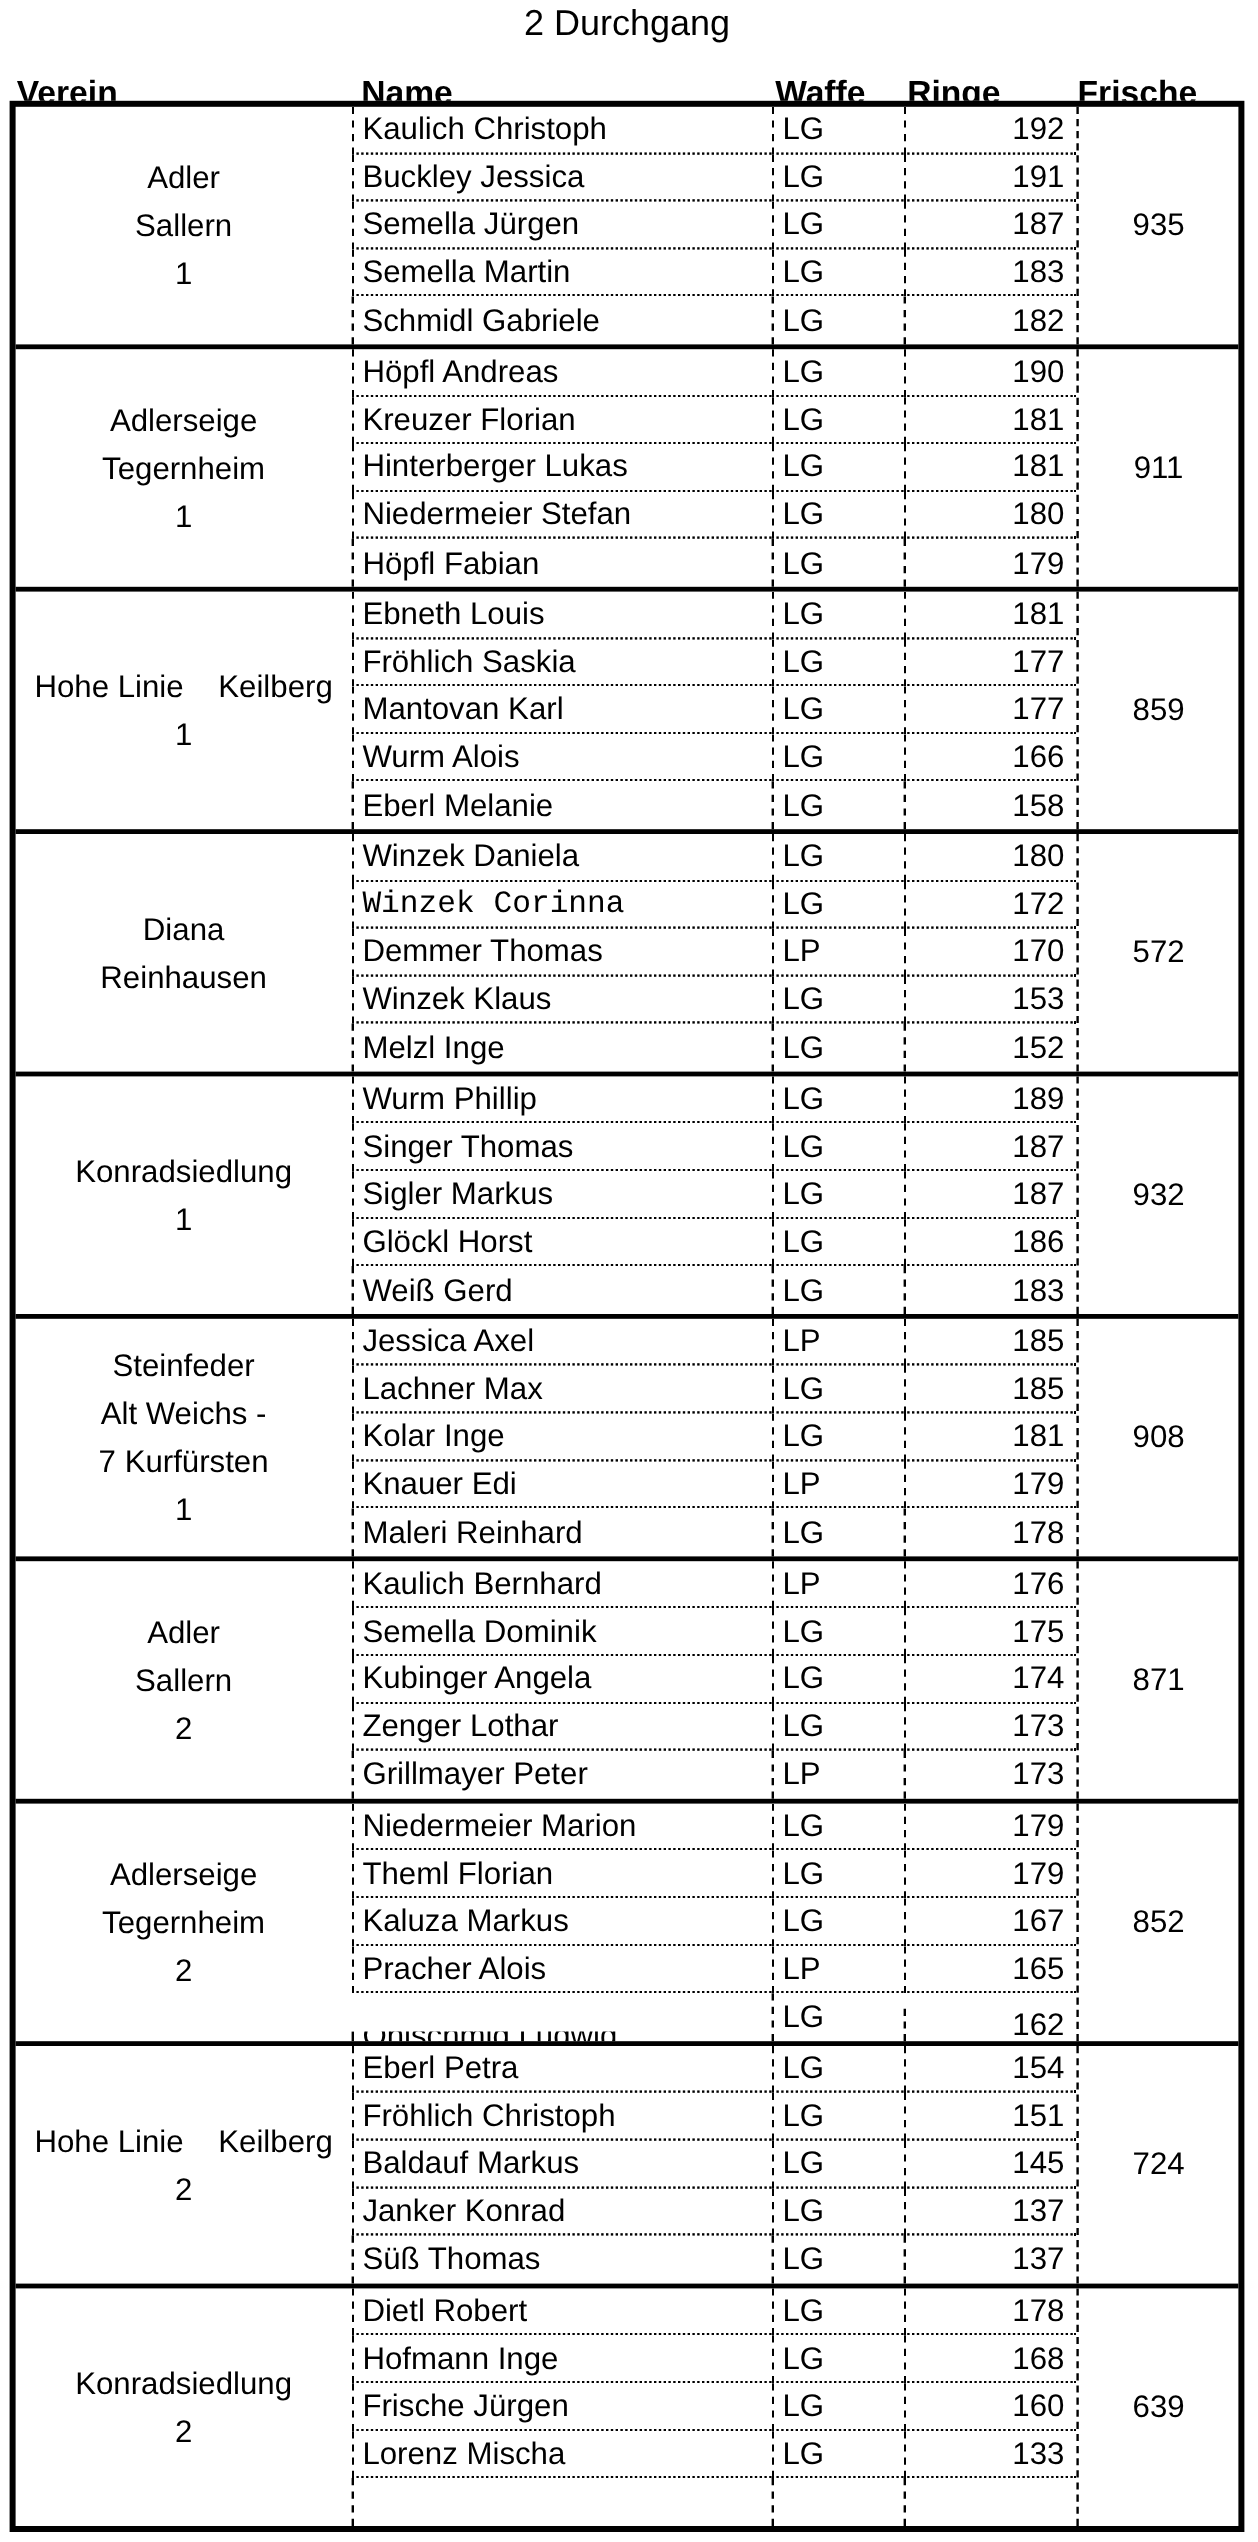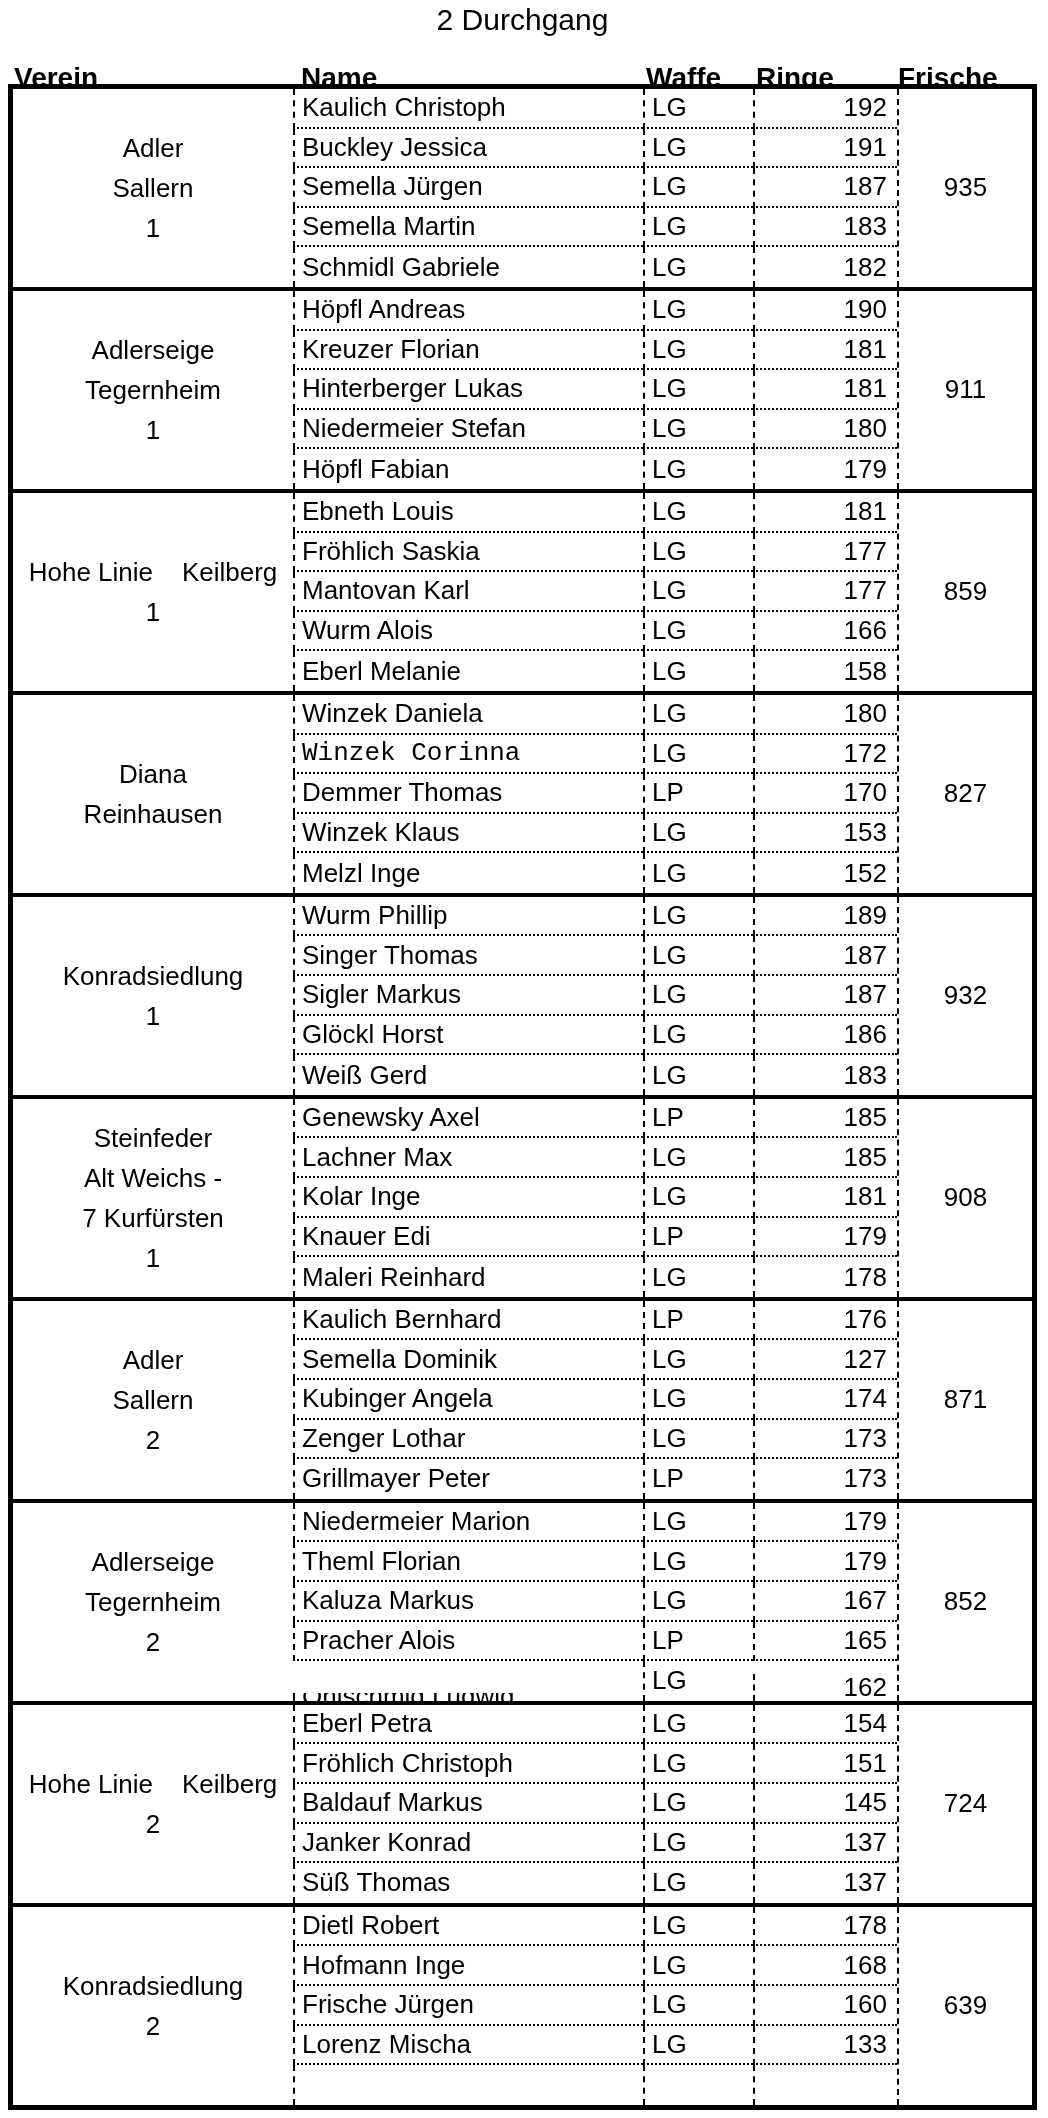--- a/index.html
+++ b/index.html
@@ -136,21 +136,21 @@
       <div class="cell ringe rsep" style="grid-row: 2;">172</div>
       <div class="cell name rsep" style="grid-row: 3;">Demmer Thomas</div>
       <div class="cell waffe rsep" style="grid-row: 3;">LP</div>
       <div class="cell ringe rsep" style="grid-row: 3;">170</div>
       <div class="cell name rsep" style="grid-row: 4;">Winzek Klaus</div>
       <div class="cell waffe rsep" style="grid-row: 4;">LG</div>
       <div class="cell ringe rsep" style="grid-row: 4;">153</div>
       <div class="cell name" style="grid-row: 5;">Melzl Inge</div>
       <div class="cell waffe" style="grid-row: 5;">LG</div>
       <div class="cell ringe" style="grid-row: 5;">152</div>
-      <div class="cell gesamt">827</div>
+      <div class="cell gesamt">572</div>
     </div>
     <div class="group">
       <div class="cell verein">Konradsiedlung
 1</div>
       <div class="cell name rsep" style="grid-row: 1;">Wurm Phillip</div>
       <div class="cell waffe rsep" style="grid-row: 1;">LG</div>
       <div class="cell ringe rsep" style="grid-row: 1;">189</div>
       <div class="cell name rsep" style="grid-row: 2;">Singer Thomas</div>
       <div class="cell waffe rsep" style="grid-row: 2;">LG</div>
       <div class="cell ringe rsep" style="grid-row: 2;">187</div>
@@ -163,21 +163,21 @@
       <div class="cell name" style="grid-row: 5;">Weiß Gerd</div>
       <div class="cell waffe" style="grid-row: 5;">LG</div>
       <div class="cell ringe" style="grid-row: 5;">183</div>
       <div class="cell gesamt">932</div>
     </div>
     <div class="group">
       <div class="cell verein">Steinfeder
 Alt Weichs -
 7 Kurfürsten
 1</div>
-      <div class="cell name rsep" style="grid-row: 1;">Genewsky Axel</div>
+      <div class="cell name rsep" style="grid-row: 1;">Jessica Axel</div>
       <div class="cell waffe rsep" style="grid-row: 1;">LP</div>
       <div class="cell ringe rsep" style="grid-row: 1;">185</div>
       <div class="cell name rsep" style="grid-row: 2;">Lachner Max</div>
       <div class="cell waffe rsep" style="grid-row: 2;">LG</div>
       <div class="cell ringe rsep" style="grid-row: 2;">185</div>
       <div class="cell name rsep" style="grid-row: 3;">Kolar Inge</div>
       <div class="cell waffe rsep" style="grid-row: 3;">LG</div>
       <div class="cell ringe rsep" style="grid-row: 3;">181</div>
       <div class="cell name rsep" style="grid-row: 4;">Knauer Edi</div>
       <div class="cell waffe rsep" style="grid-row: 4;">LP</div>
@@ -189,21 +189,21 @@
     </div>
     <div class="group">
       <div class="cell verein">Adler
 Sallern
 2</div>
       <div class="cell name rsep" style="grid-row: 1;">Kaulich Bernhard</div>
       <div class="cell waffe rsep" style="grid-row: 1;">LP</div>
       <div class="cell ringe rsep" style="grid-row: 1;">176</div>
       <div class="cell name rsep" style="grid-row: 2;">Semella Dominik</div>
       <div class="cell waffe rsep" style="grid-row: 2;">LG</div>
-      <div class="cell ringe rsep" style="grid-row: 2;">127</div>
+      <div class="cell ringe rsep" style="grid-row: 2;">175</div>
       <div class="cell name rsep" style="grid-row: 3;">Kubinger Angela</div>
       <div class="cell waffe rsep" style="grid-row: 3;">LG</div>
       <div class="cell ringe rsep" style="grid-row: 3;">174</div>
       <div class="cell name rsep" style="grid-row: 4;">Zenger Lothar</div>
       <div class="cell waffe rsep" style="grid-row: 4;">LG</div>
       <div class="cell ringe rsep" style="grid-row: 4;">173</div>
       <div class="cell name" style="grid-row: 5;">Grillmayer Peter</div>
       <div class="cell waffe" style="grid-row: 5;">LP</div>
       <div class="cell ringe" style="grid-row: 5;">173</div>
       <div class="cell gesamt">871</div>

